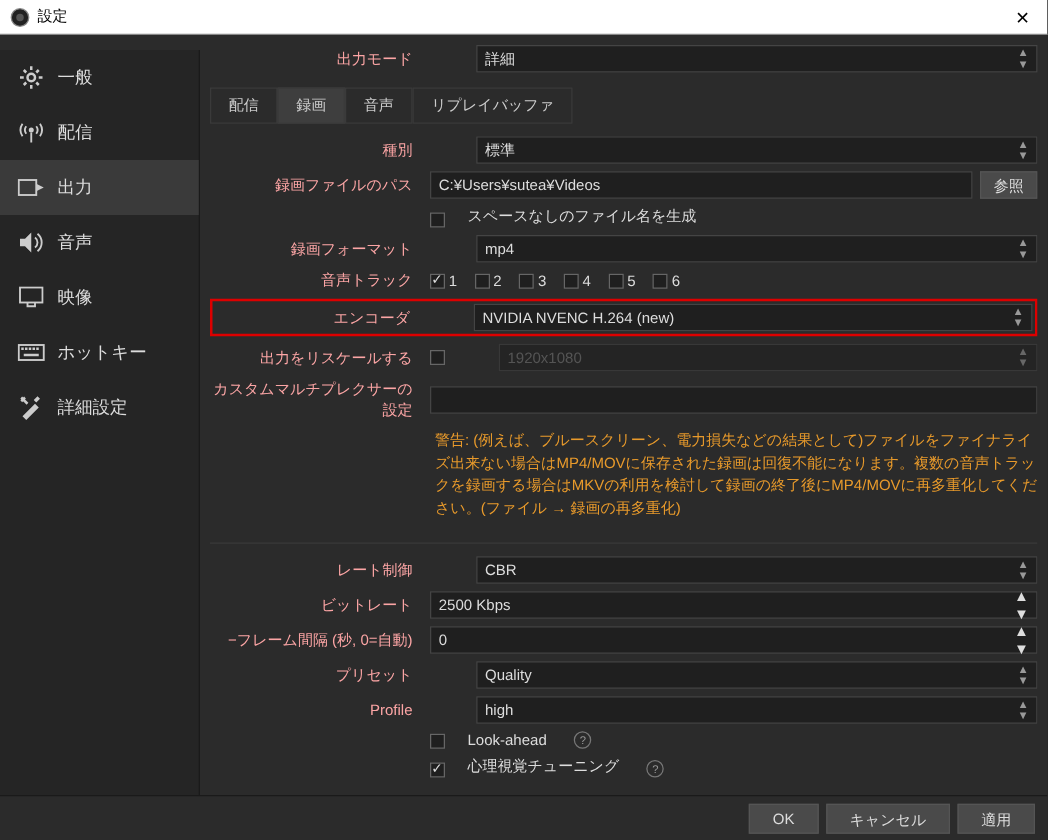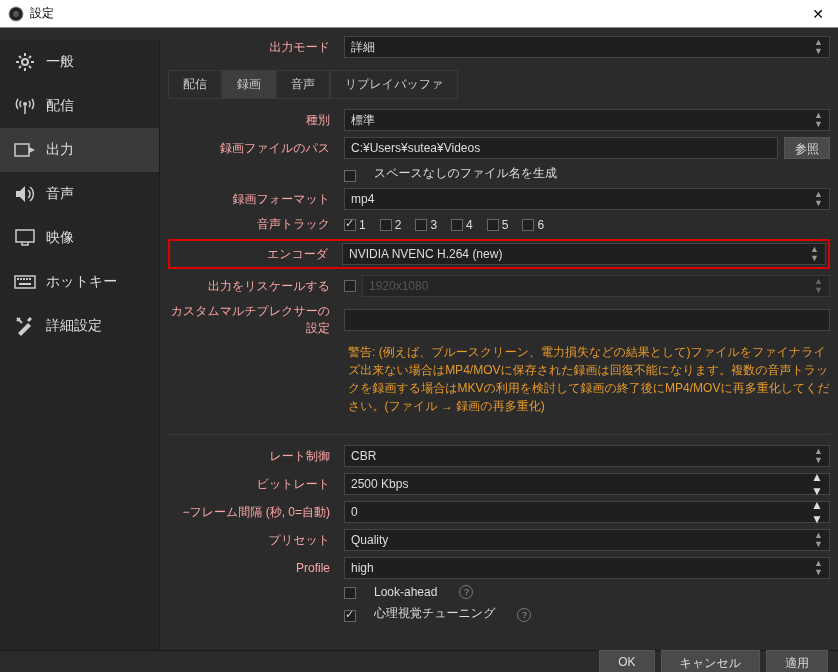--- a/index.html
+++ b/index.html
@@ -75,21 +75,21 @@
 }
 .field-col { flex: 1; display:flex; align-items:center; gap:6px; }
 .select, .textfield, .spin {
   background: #1f1f1f;
   border: 1px solid #444;
   color: #ddd;
   padding: 4px 6px;
   font-size: 12px;
   height: 22px;
 }
-.select { flex:1; position:relative; display:flex; align-items:center; justify-content:space-between;}
+.select { flex:1; position:relative; display:flex; align-items:center; justify-content:space-between;margin-left:37px;}
 .select .arrows { font-size:9px; color:#999; line-height:1;}
 .textfield { flex:1; }
 .spin { flex:1; display:flex; align-items:center; justify-content:space-between;}
 .btn {
   background: #4a4a4a;
   border: 1px solid #555;
   color: #ddd;
   padding: 3px 10px;
   font-size: 12px;
   height: 22px;
@@ -126,21 +126,21 @@
   margin-bottom: 10px;
 }
 .muted { color: #777; }
 .help-icon {
   width:14px; height:14px; border-radius:50%; border:1px solid #777;
   display:inline-flex; align-items:center; justify-content:center;
   font-size:9px; color:#999; margin-left:4px;
 }
 .scroll-area { overflow-y: auto; flex:1; min-height:0; }
 .buttonbar {
-  height: 22px;
+  height: 36px;
   background: #2b2b2b;
   display: flex;
   justify-content: flex-end;
   align-items: center;
   gap: 6px;
   padding: 0 10px;
   border-top: 1px solid #1a1a1a;
 }
 .buttonbar .btn { padding: 4px 18px; height: 24px; }
 .disabled { opacity: 0.55; }

